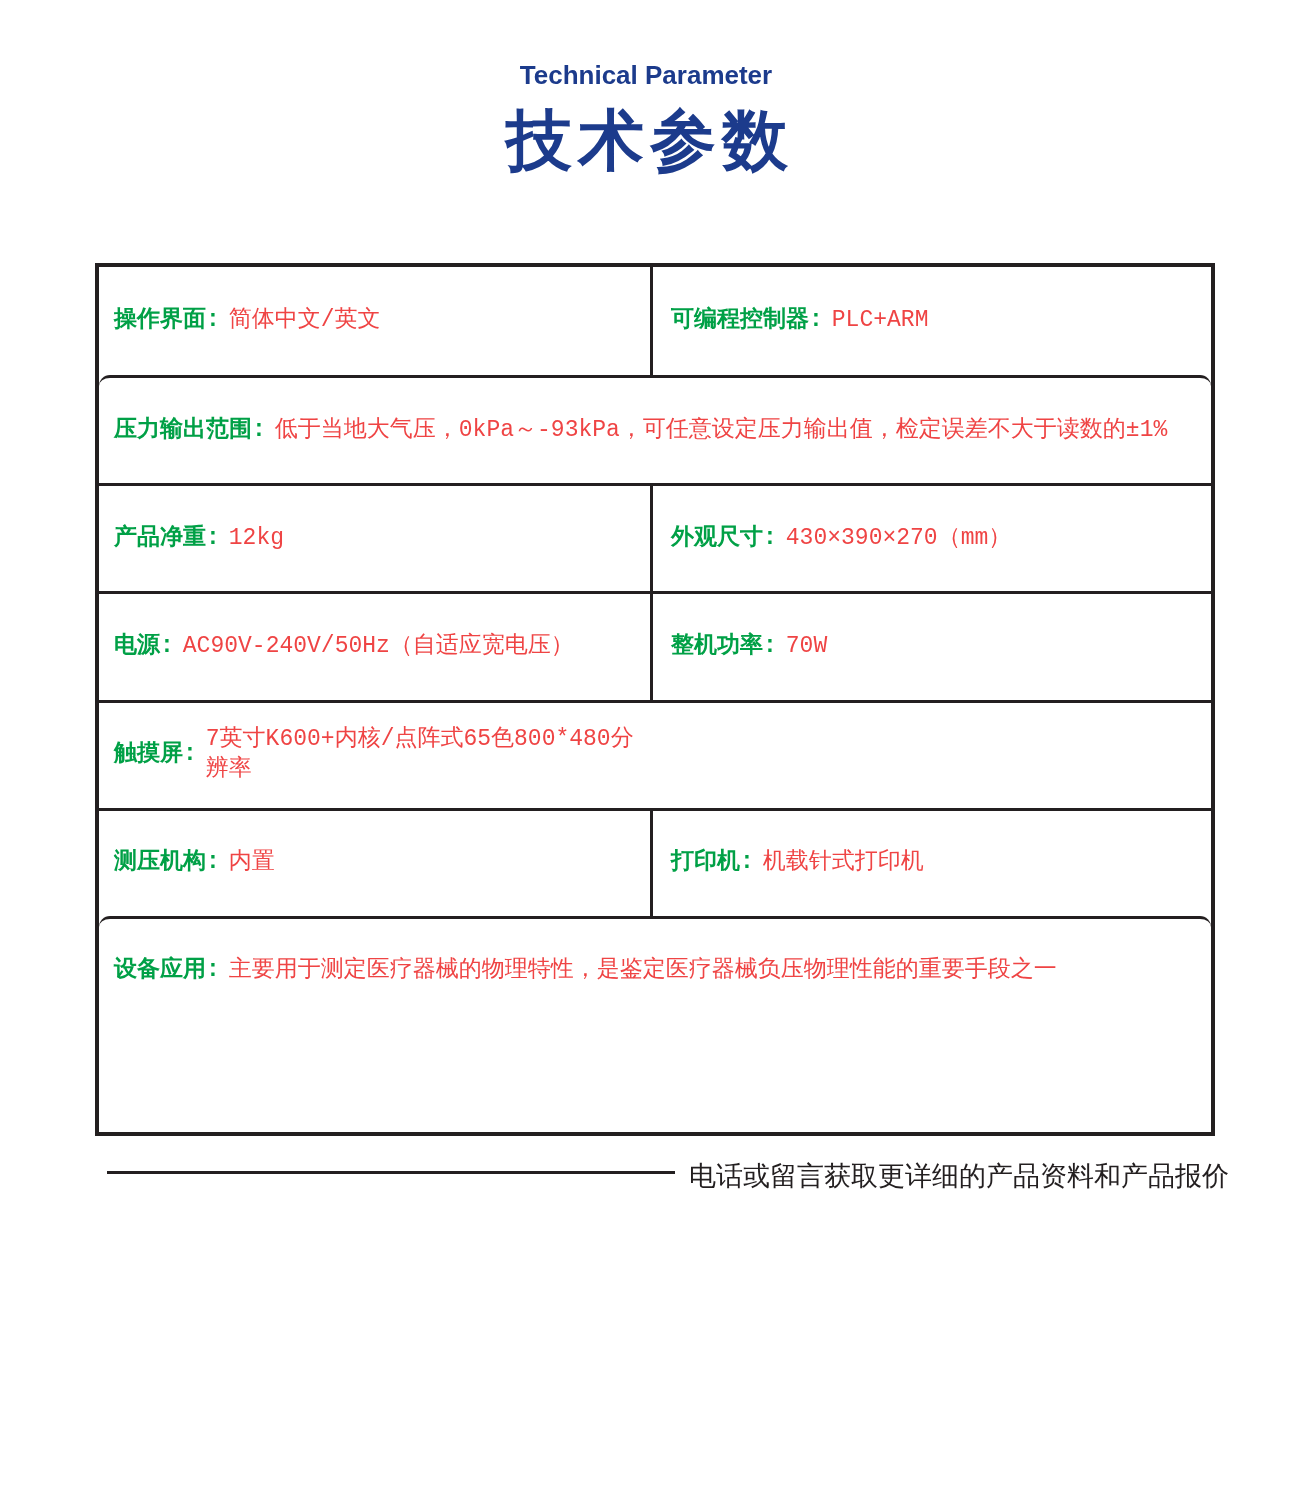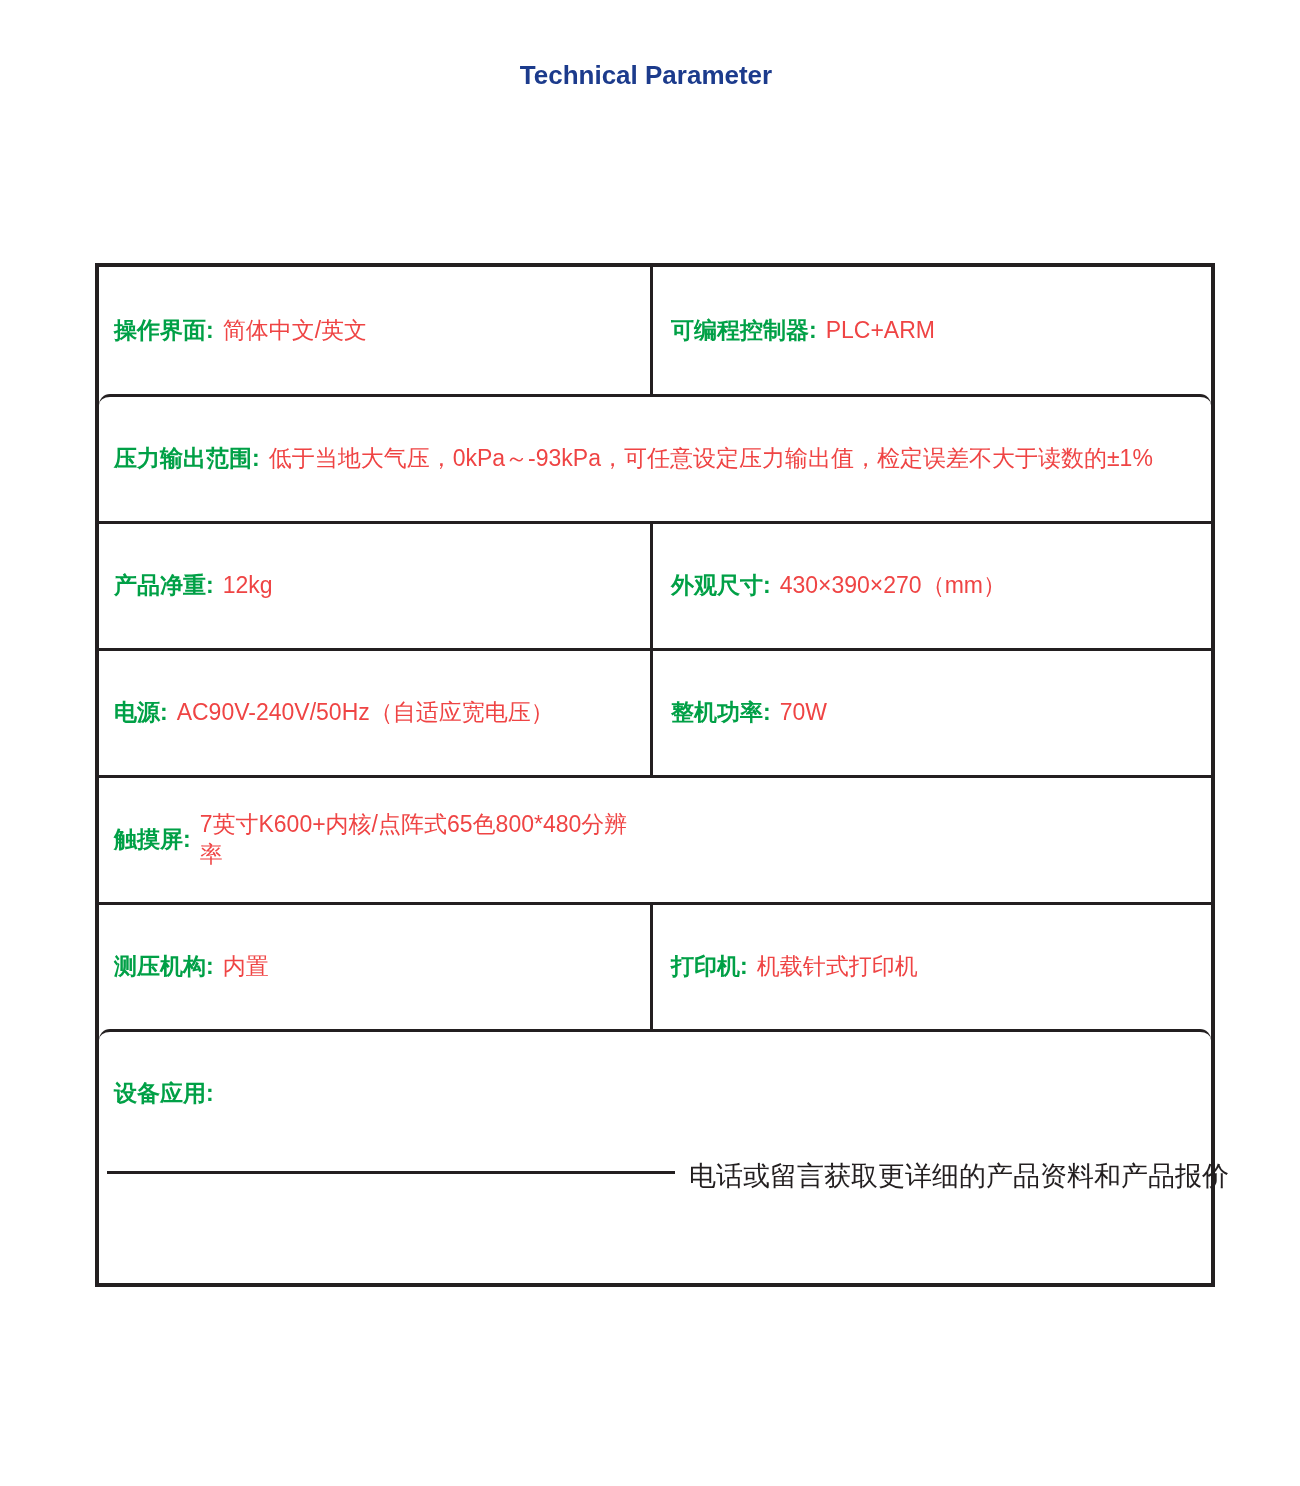--- a/index.html
+++ b/index.html
@@ -31,25 +31,26 @@
     font-size: 66px;
     font-weight: 700;
     color: #1c3b8c;
     letter-spacing: 6px;
   }
 
   
   .spec-table {
     position: absolute;
     left: 95px; top: 263px;
-    width: 1120px; height: 1024px;
+    width: 1120px; height: 873px;
     border: 4px solid #231f20;
     display: grid;
     grid-template-rows: repeat(8, 1fr);
     background: #ffffff;
+    font-family: Liberation Mono, monospace;
   }
   .row { display: grid; border-top: 3px solid #231f20; }
   .row:first-child { border-top: none; }
   .row.two { grid-template-columns: 551px 1fr; }
   .row.one { grid-template-columns: 1fr; border-radius: 11px; }
   .cell {
     display: flex;
     align-items: center;
     padding-left: 15px;
     padding-right: 10px;
@@ -83,20 +84,21 @@
     color: #231f20;
     white-space: nowrap;
   }
 </style>
 </head>
 <body>
 
 <div class="page">
 
   <div class="subtitle">Technical Parameter</div>
+  <div class="title">技术参数</div>
 
   <div class="spec-table">
 
     <div class="row two">
       <div class="cell">
         <span class="lab">操作界面:</span>
         <span class="val">简体中文/英文</span>
       </div>
       <div class="cell right">
         <span class="lab">可编程控制器:</span>
@@ -148,20 +150,21 @@
       </div>
       <div class="cell right">
         <span class="lab">打印机:</span>
         <span class="val">机载针式打印机</span>
       </div>
     </div>
 
     <div class="row one">
       <div class="cell">
         <span class="lab">设备应用:</span>
+        <span class="val">主要用于测定医疗器械的物理特性，是鉴定医疗器械负压物理性能的重要手段之一</span>
       </div>
     </div>
 
   </div>
 
   <div class="footer-line"></div>
   <div class="footer-text">电话或留言获取更详细的产品资料和产品报价</div>
 
 </div>
 

